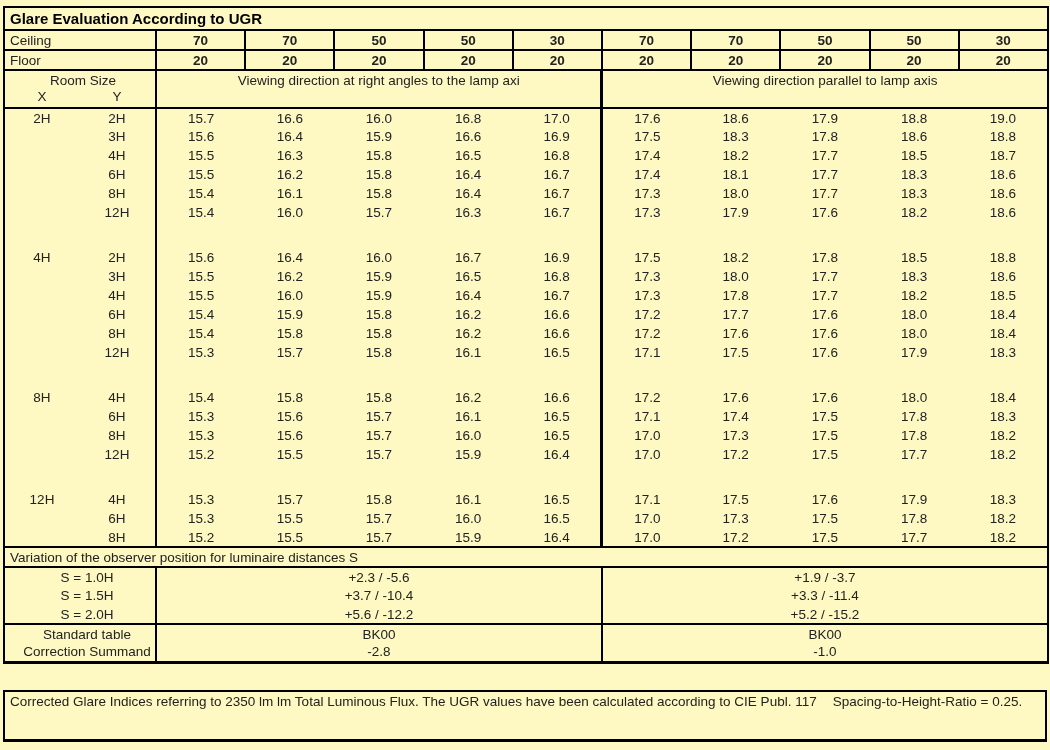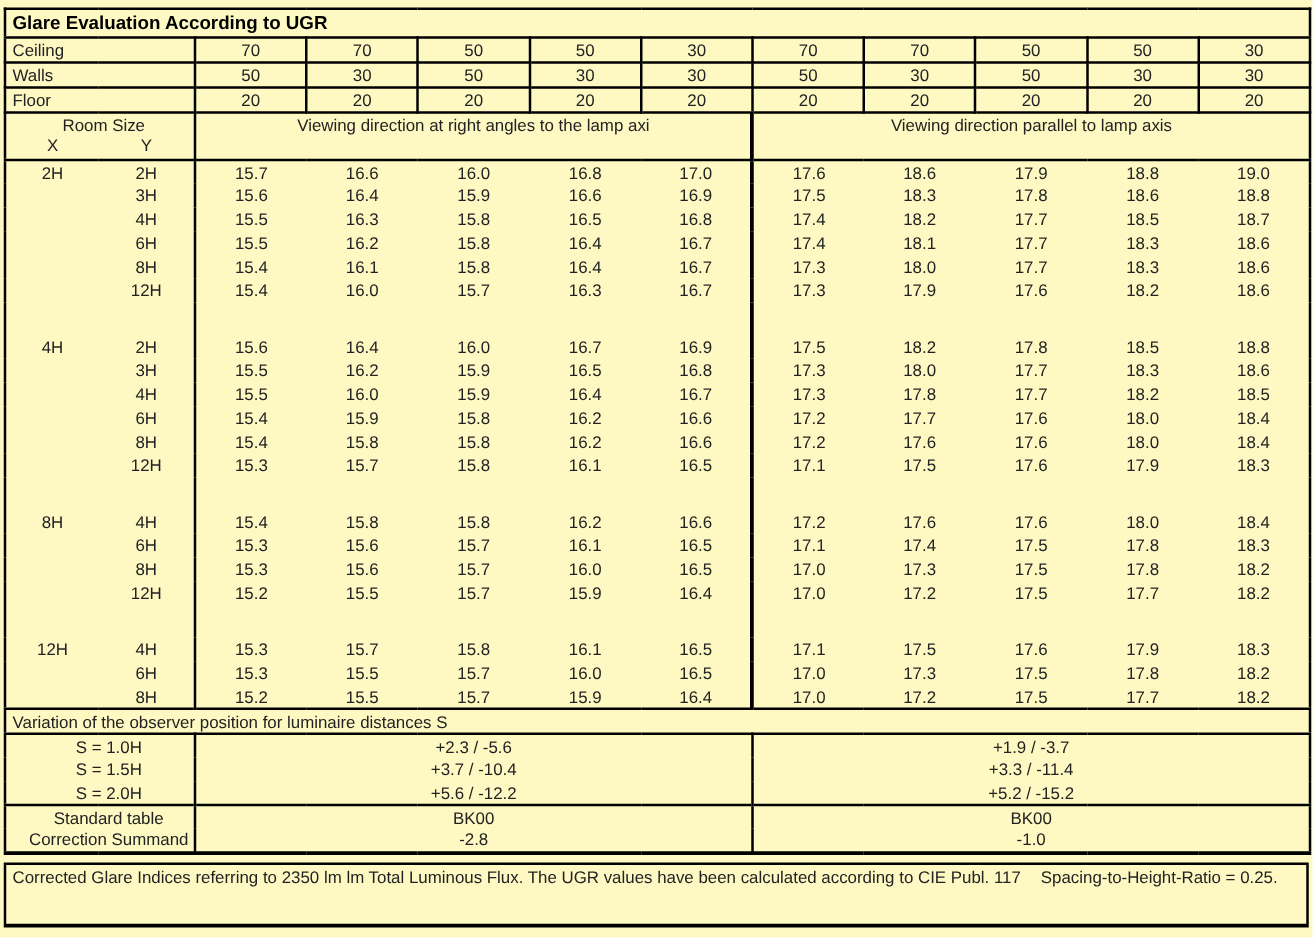--- a/index.html
+++ b/index.html
@@ -11,21 +11,21 @@
           border:2px solid #000; border-bottom-width:3px; }
   td { padding:0; font-size:13.5px; vertical-align:middle; white-space:nowrap; overflow:hidden; }
 
   
   .title-row td { height:23px; border-bottom:2px solid #000; }
   .title-cell { font-size:15px; font-weight:bold; color:#000; padding-left:5px; }
 
   
   .surface-row td { height:20px; border:2px solid #000; }
   .surface-label { text-align:left; padding-left:5px; }
-  .surface-val { text-align:center; }
+  .surface-val { text-align:center;font-weight:bold; }
 
   
   .group-header-row td { height:38px; vertical-align:top; border-bottom:2px solid #000; }
   .room-size-cell { border-right:2px solid #000; }
   .room-size-line { text-align:center; padding-top:2px; padding-left:6px; height:18px; }
   .xy-line { display:flex; }
   .xy-line span { display:block; text-align:center; }
   .xy-x { width:75px; }
   .xy-y { width:77px; }
   .group-cell { text-align:center; padding-top:2px; }
@@ -91,33 +91,20 @@
             <td class="surface-val">50</td>
             <td class="surface-val">50</td>
             <td class="surface-val">30</td>
             <td class="surface-val">70</td>
             <td class="surface-val">70</td>
             <td class="surface-val">50</td>
             <td class="surface-val">50</td>
             <td class="surface-val">30</td>
           </tr>
           <tr class="surface-row">
-            <td class="surface-label" colspan="2">Walls</td>
-            <td class="surface-val">50</td>
-            <td class="surface-val">30</td>
-            <td class="surface-val">50</td>
-            <td class="surface-val">30</td>
-            <td class="surface-val">30</td>
-            <td class="surface-val">50</td>
-            <td class="surface-val">30</td>
-            <td class="surface-val">50</td>
-            <td class="surface-val">30</td>
-            <td class="surface-val">30</td>
-          </tr>
-          <tr class="surface-row">
             <td class="surface-label" colspan="2">Floor</td>
             <td class="surface-val">20</td>
             <td class="surface-val">20</td>
             <td class="surface-val">20</td>
             <td class="surface-val">20</td>
             <td class="surface-val">20</td>
             <td class="surface-val">20</td>
             <td class="surface-val">20</td>
             <td class="surface-val">20</td>
             <td class="surface-val">20</td>

